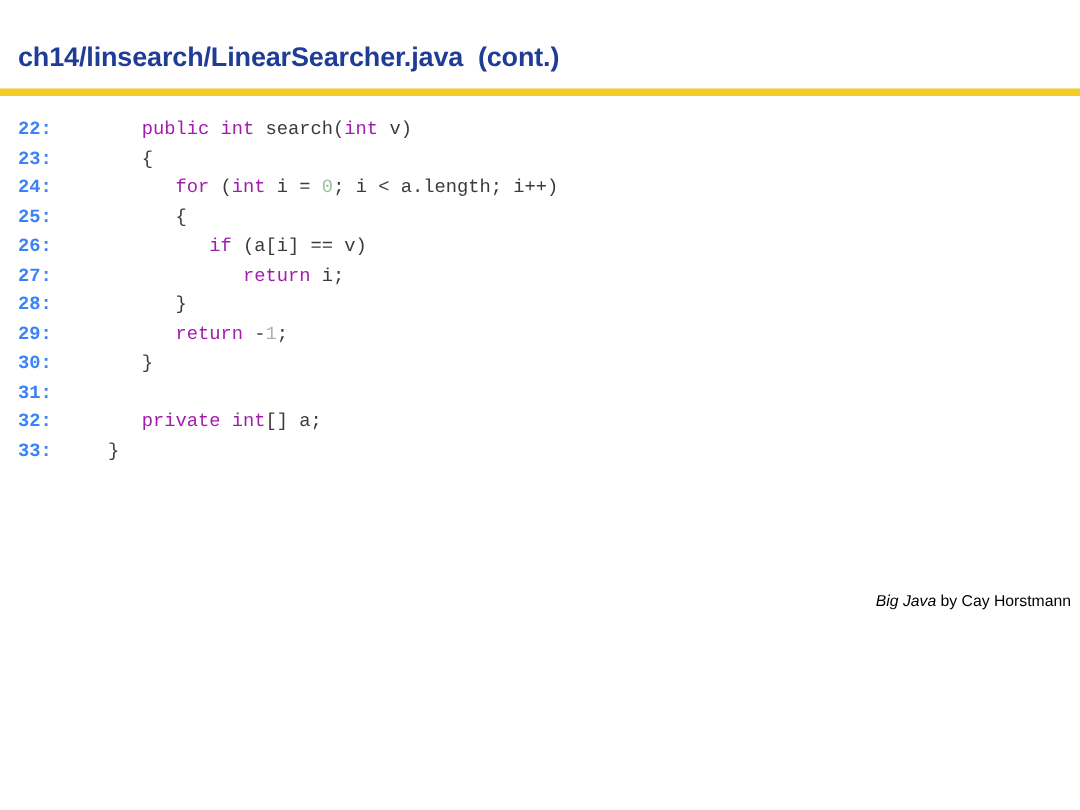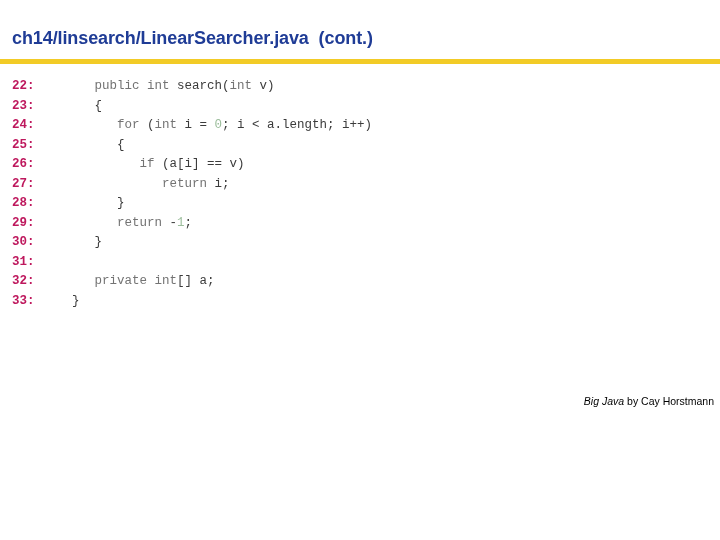--- a/index.html
+++ b/index.html
@@ -57,32 +57,32 @@
 
   .code-line {
     display: block;
     height: 19.5px;
     white-space: pre;
   }
 
   .ln {
     display: inline-block;
     width: 60px;
-    color: #be185d;
+    color: #3b82f6;
     font-weight: bold;
     white-space: pre;
   }
 
   .code-text {
     display: inline;
     white-space: pre;
   }
 
   
-  .tok-kw   { color: #737373; }
+  .tok-kw   { color: #a21caf; }
   .tok-num  { color: #9CBE9C; }
   .tok-plain{ color: #3B3B3B; }
 
   
   .footer {
     position: absolute;
     right: 6px;
     bottom: 8px;
     text-align: right;
     font-size: 10.5px;

